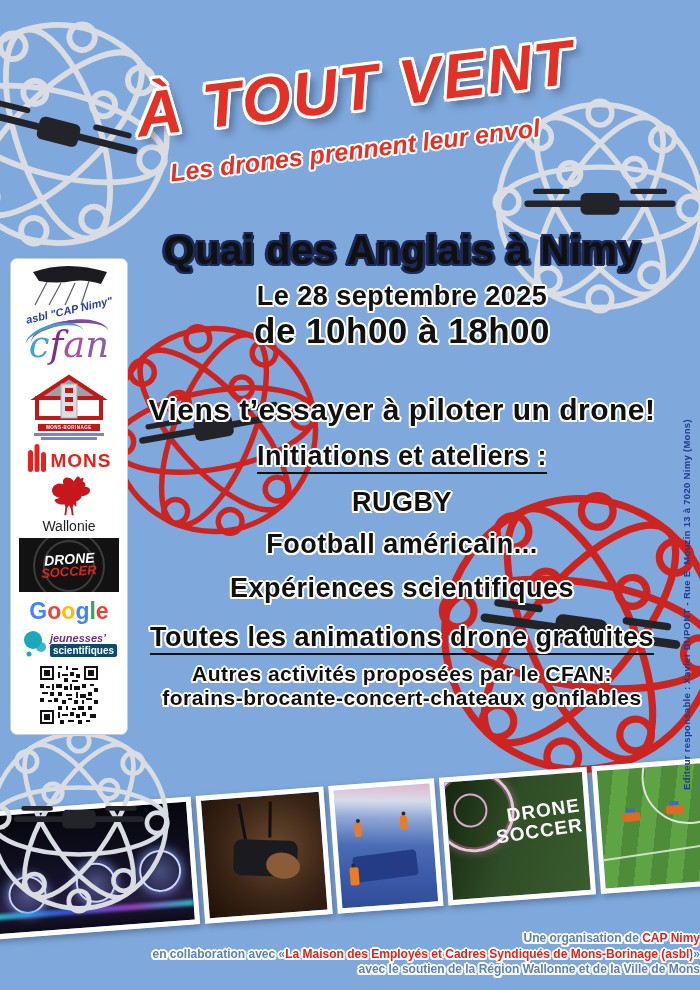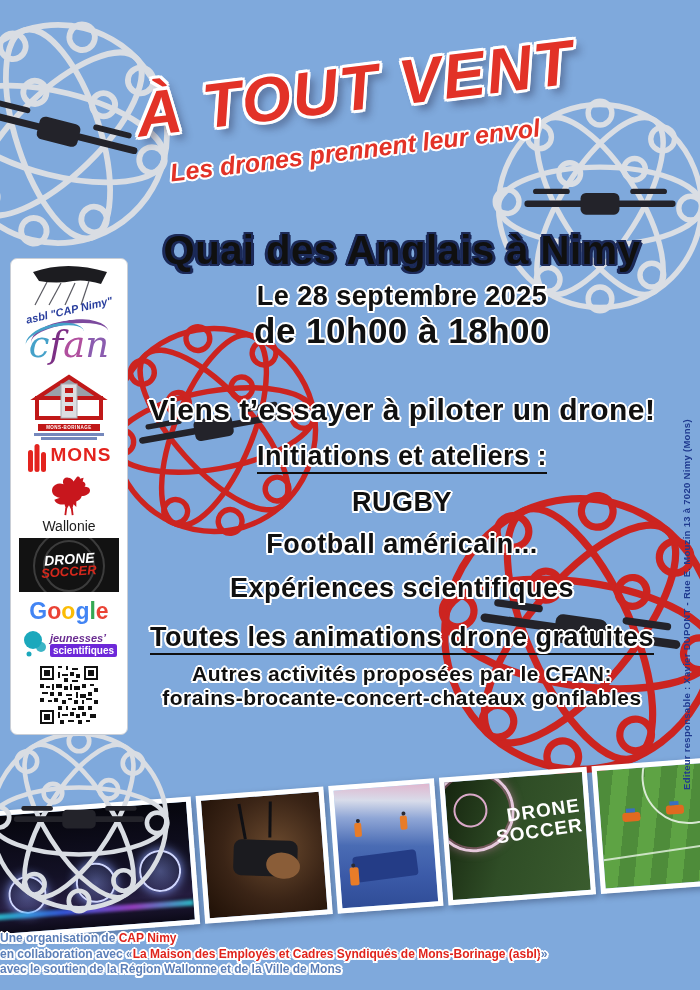--- a/index.html
+++ b/index.html
@@ -38,33 +38,33 @@
   .sb-item{display:flex;flex-direction:column;align-items:center;}
   .cap-label{font-size:11px;font-style:italic;font-weight:bold;color:#2a3f9e;
     transform:rotate(-13deg);margin-top:-2px;}
   .cfan{position:relative;height:50px;width:100px;margin-top:2px;}
   .cfan-swoosh{position:absolute;left:12px;top:2px;width:78px;height:30px;
     border-top:4px solid #7c4a9e;border-radius:50%;transform:rotate(-8deg);}
   .cfan-swoosh2{position:absolute;left:6px;top:6px;width:60px;height:26px;
     border-top:3px solid #45a1c9;border-radius:50%;transform:rotate(-14deg);}
   .cfan-txt{position:absolute;left:0;top:6px;width:100%;text-align:center;
     font-size:37px;line-height:42px;font-style:italic;font-family:"DejaVu Serif",serif;}
-  .mons-row{display:flex;align-items:flex-start;gap:4px;margin-top:4px;}
+  .mons-row{display:flex;align-items:flex-end;gap:4px;margin-top:4px;}
   .mons-word{color:#e3231e;font-weight:bold;font-size:19px;letter-spacing:1px;}
   .wallonie{font-size:14px;color:#1c1c1c;margin-top:1px;}
   .ds-box{width:100px;height:54px;background:#121212;margin-top:4px;position:relative;
     display:flex;flex-direction:column;align-items:center;justify-content:center;overflow:hidden;}
   .ds-ring{position:absolute;border:2px solid #3c3c3c;border-radius:50%;}
   .ds1{color:#fff;font-size:14px;font-weight:bold;font-style:italic;z-index:2;transform:rotate(-4deg);}
   .ds2{color:#d4281c;font-size:13px;font-weight:bold;font-style:italic;z-index:2;
        margin-top:-3px;transform:rotate(-4deg);}
   .google{font-size:23px;font-weight:bold;margin-top:6px;letter-spacing:0;}
   .js-row{display:flex;align-items:center;gap:3px;margin-top:5px;}
   .js-top{font-size:11px;font-style:italic;font-weight:bold;color:#6a2d91;line-height:11px;}
-  .js-bottom{font-size:10px;font-weight:bold;color:#fff;background:#6d28d9;
+  .js-bottom{font-size:10px;font-weight:bold;color:#fff;background:#0c4a6e;
     padding:1px 3px;border-radius:2px;line-height:11px;}
   .qr{margin-top:6px;}
   
   .editor{position:absolute;left:681px;top:375px;height:415px;z-index:7;
     writing-mode:vertical-rl;transform:rotate(180deg);
     font-size:9.5px;font-weight:bold;color:#1f3a8f;letter-spacing:.3px;white-space:nowrap;}
   
   .strip{position:absolute;left:-14px;top:812px;width:740px;height:128px;z-index:2;
     display:flex;gap:5px;transform:rotate(-4.3deg);transform-origin:0 50%;}
   .photo{height:118px;border:5px solid #fff;box-shadow:2px 3px 6px rgba(20,30,60,.35);
@@ -95,21 +95,21 @@
   .p4cap{position:absolute;right:4px;top:26px;text-align:right;color:#fff;font-weight:bold;
     font-size:19px;line-height:20px;letter-spacing:1px;transform:rotate(-4deg);}
   .p5{width:108px;background:repeating-linear-gradient(100deg,#4e8c3a 0 16px,#5ea344 16px 32px);}
   .p5arc{position:absolute;right:-30px;top:-34px;width:90px;height:90px;border:2px solid #e8f2e4;
     border-radius:50%;opacity:.9;}
   .p5line{position:absolute;left:0;top:84px;width:120%;height:2px;background:#dfeeda;
     transform:rotate(-4deg);opacity:.85;}
   .odrone{position:absolute;width:18px;height:9px;background:#e06a20;border-radius:3px;}
   .odrone::before{content:"";position:absolute;left:4px;top:-4px;width:9px;height:4px;background:#3a6ec0;}
   
-  .footer{position:absolute;left:0;top:931px;width:700px;text-align:left;z-index:8;
+  .footer{position:absolute;left:0;top:931px;width:700px;text-align:right;z-index:8;
     font-size:12px;line-height:15.5px;font-weight:bold;color:#5b7fb8;}
   .footer .red{color:#e0241c;}
   
   .hand{margin-top:1px;}
 </style>
 </head>
 <body>
 
 <div class="poster">
 

